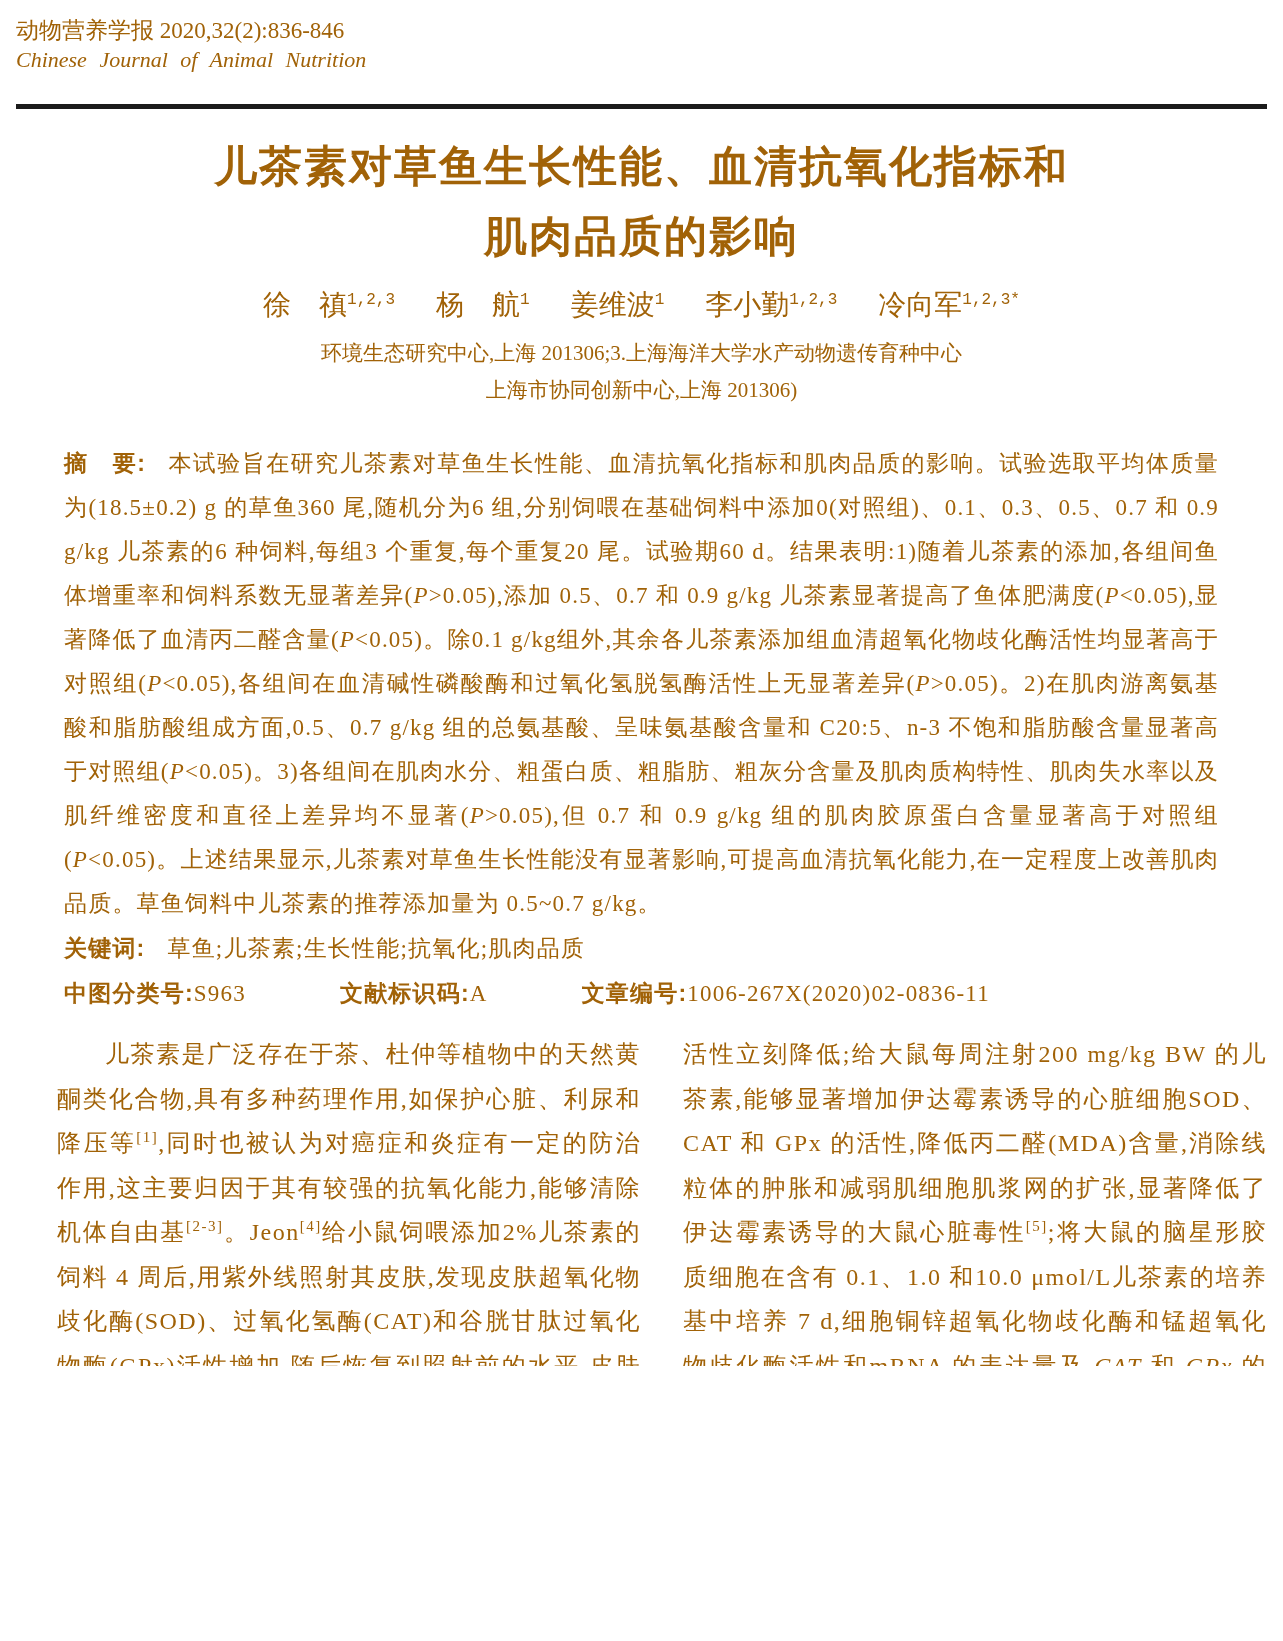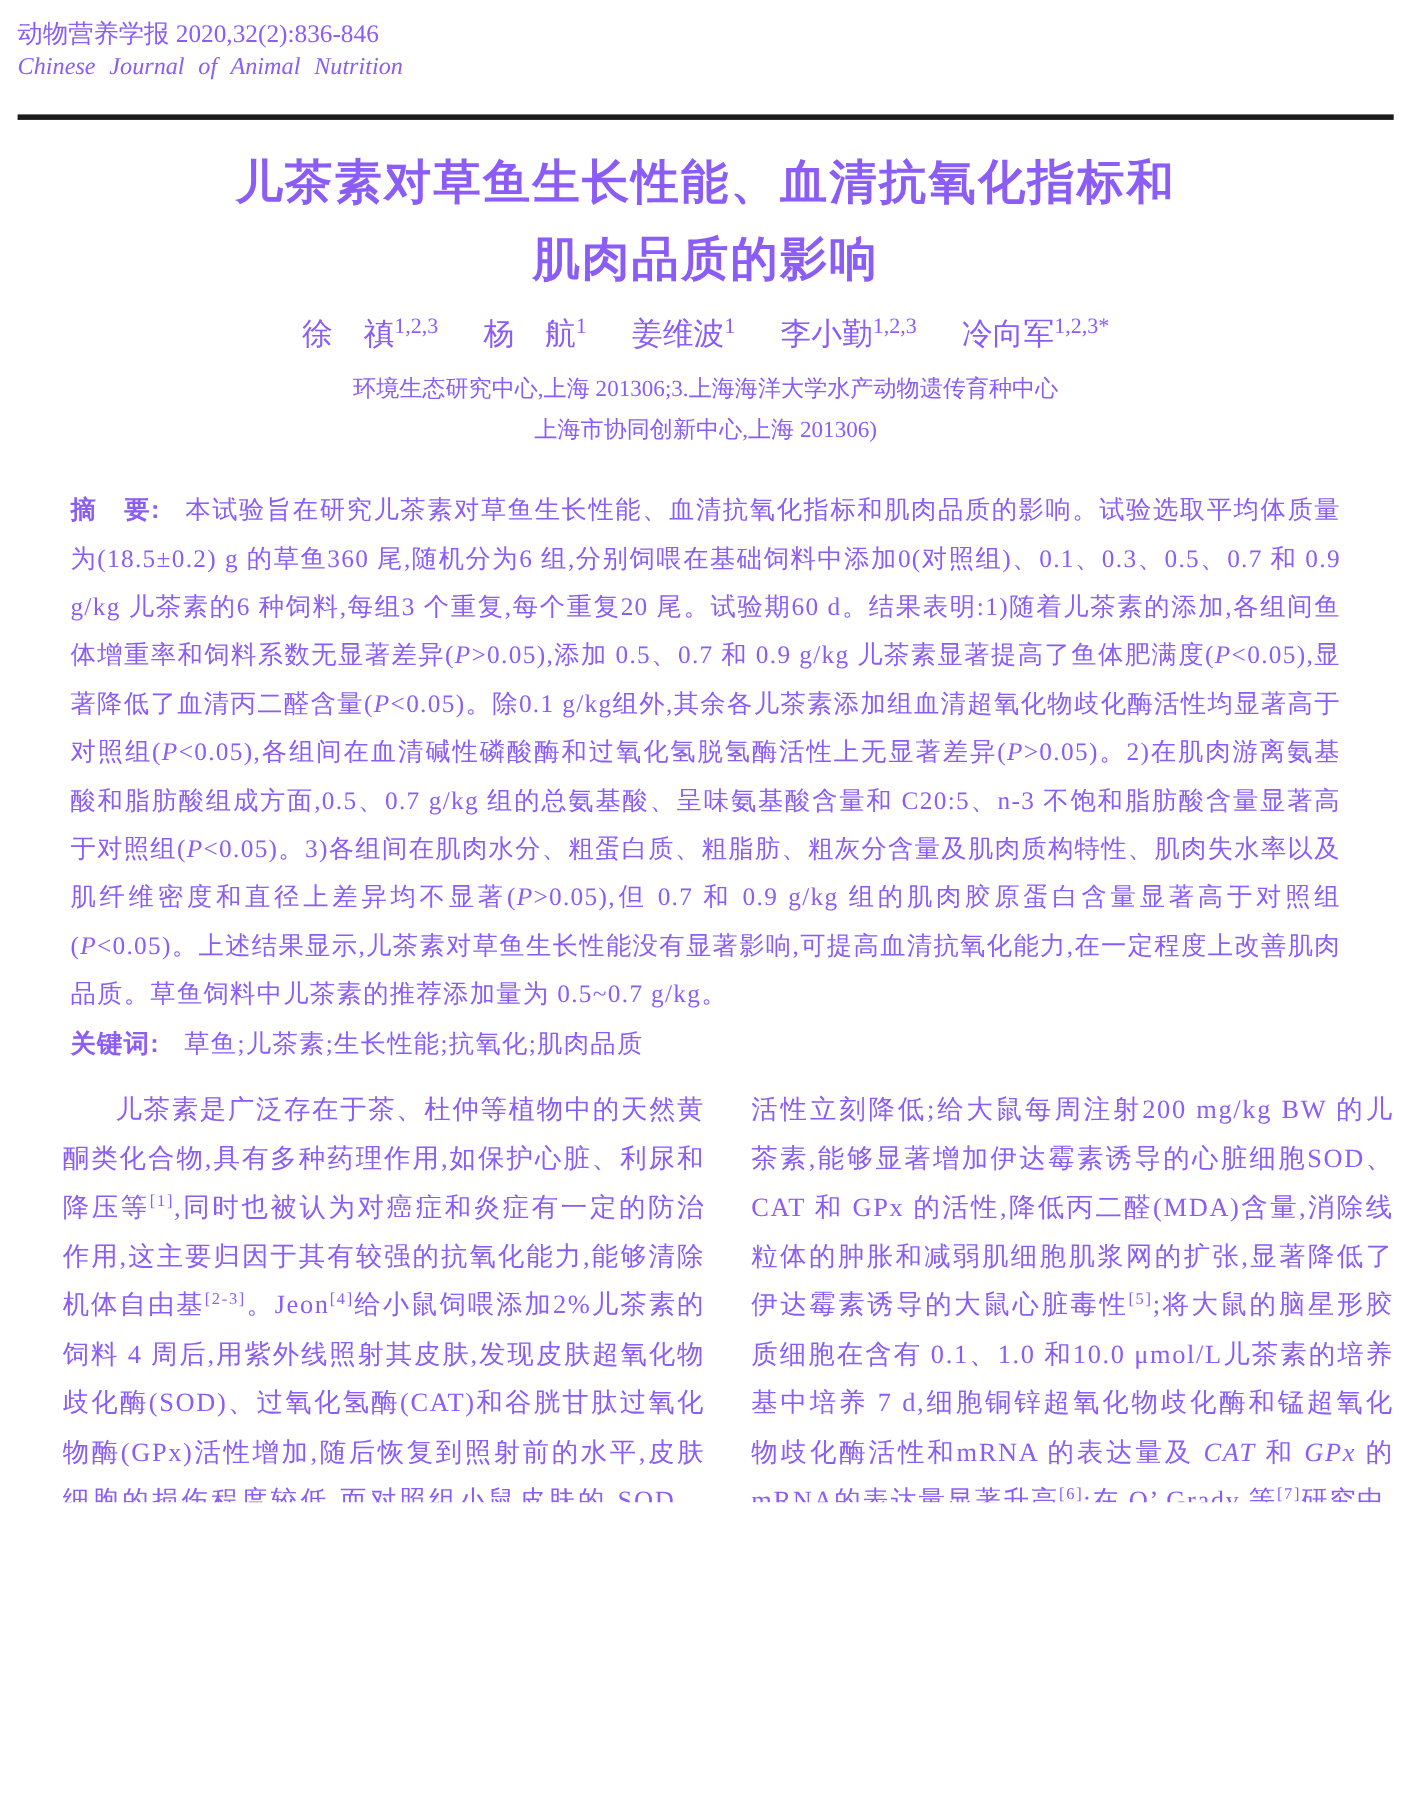--- a/index.html
+++ b/index.html
@@ -2,38 +2,38 @@
 <html><head>
 <meta charset="utf-8">
 <style>
   html,body{margin:0;padding:0;background:#fff;}
   .page{
     position:relative;
     width:1283px;height:1366px;
     box-sizing:border-box;
     padding:10px 16px 0 16px;
     background:#ffffff;
-    color:#8b5cf6;
+    color:#a16207;
     font-family:"Liberation Serif","DejaVu Serif",serif;
     overflow:hidden;
   }
   .jh-cn{font-size:23px;line-height:30px;margin-top:6px;}
   .jh-en{font-size:22px;font-style:italic;line-height:28px;margin-top:0;word-spacing:7px;}
   .rule{height:5px;background:#1b1b1b;margin-top:30px;}
   .doi{font-family:"Liberation Sans","DejaVu Sans",sans-serif;font-size:23px;margin-top:14px;}
   .title{
     margin:22px 0 0 0;
     font-family:"Liberation Sans","DejaVu Sans",sans-serif;
     font-weight:700;font-size:43px;line-height:70px;
     text-align:center;letter-spacing:2px;
   }
   .title .tline{display:block;}
   .authors{margin-top:16px;text-align:center;font-size:28px;line-height:36px;}
   .author{margin:0 17px;white-space:nowrap;}
-  .author sup{font-size:20px;line-height:0;}
+  .author sup{font-size:16px;line-height:0;font-family:Liberation Mono, monospace;}
   .affil{margin-top:12px;text-align:center;font-size:21px;line-height:37px;}
   .abstract{margin:32px 48px 0 48px;font-size:23px;line-height:44px;text-align:justify;letter-spacing:1.2px;}
   .abstract p{margin:0;}
   .lbl{font-family:"Liberation Sans","DejaVu Sans",sans-serif;font-weight:700;margin-right:22px;}
   .italic{font-style:italic;}
   .meta-p{display:flex;gap:94px;}
   .meta-item{white-space:nowrap;}
   .meta-item .lbl{margin-right:0;}
   .columns{display:flex;gap:42px;margin-top:16px;font-size:24px;line-height:44.5px;text-align:justify;letter-spacing:1.5px;margin-left:41px;}
   .col{flex:1;min-width:0;}
@@ -69,20 +69,25 @@
   </div>
 
   <div class="affil">
     <div>环境生态研究中心,上海 201306;3.上海海洋大学水产动物遗传育种中心</div>
     <div>上海市协同创新中心,上海 201306)</div>
   </div>
 
   <section class="abstract">
     <p><span class="lbl">摘　要:</span><span><span>本试验旨在研究儿茶素对草鱼生长性能、血清抗氧化指标和肌肉品质的影响。试验选取平均体质量为(18.5±0.2) g 的草鱼360 尾,随机分为6 组,分别饲喂在基础饲料中添加0(对照组)、0.1、0.3、0.5、0.7 和 0.9 g/kg 儿茶素的6 种饲料,每组3 个重复,每个重复20 尾。试验期60 d。结果表明:1)随着儿茶素的添加,各组间鱼体增重率和饲料系数无显著差异(</span><span class="italic">P</span><span>&gt;0.05),添加 0.5、0.7 和 0.9 g/kg 儿茶素显著提高了鱼体肥满度(</span><span class="italic">P</span><span>&lt;0.05),显著降低了血清丙二醛含量(</span><span class="italic">P</span><span>&lt;0.05)。除0.1 g/kg组外,其余各儿茶素添加组血清超氧化物歧化酶活性均显著高于对照组(</span><span class="italic">P</span><span>&lt;0.05),各组间在血清碱性磷酸酶和过氧化氢脱氢酶活性上无显著差异(</span><span class="italic">P</span><span>&gt;0.05)。2)在肌肉游离氨基酸和脂肪酸组成方面,0.5、0.7 g/kg 组的总氨基酸、呈味氨基酸含量和 C20:5、n-3 不饱和脂肪酸含量显著高于对照组(</span><span class="italic">P</span><span>&lt;0.05)。3)各组间在肌肉水分、粗蛋白质、粗脂肪、粗灰分含量及肌肉质构特性、肌肉失水率以及肌纤维密度和直径上差异均不显著(</span><span class="italic">P</span><span>&gt;0.05),但 0.7 和 0.9 g/kg 组的肌肉胶原蛋白含量显著高于对照组(</span><span class="italic">P</span><span>&lt;0.05)。上述结果显示,儿茶素对草鱼生长性能没有显著影响,可提高血清抗氧化能力,在一定程度上改善肌肉品质。草鱼饲料中儿茶素的推荐添加量为 0.5~0.7 g/kg。</span></span></p>
     <p><span class="lbl">关键词:</span><span>草鱼;儿茶素;生长性能;抗氧化;肌肉品质</span></p>
+    <p class="meta-p">
+      <span class="meta-item"><span class="lbl">中图分类号:</span><span>S963</span></span>
+      <span class="meta-item"><span class="lbl">文献标识码:</span><span>A</span></span>
+      <span class="meta-item"><span class="lbl">文章编号:</span><span>1006-267X(2020)02-0836-11</span></span>
+    </p>
   </section>
 
   <main class="columns">
     <div class="col">
       <p class="indent"><span>儿茶素是广泛存在于茶、杜仲等植物中的天然黄酮类化合物,具有多种药理作用,如保护心脏、利尿和降压等</span><sup>[1]</sup><span>,同时也被认为对癌症和炎症有一定的防治作用,这主要归因于其有较强的抗氧化能力,能够清除机体自由基</span><sup>[2-3]</sup><span>。Jeon</span><sup>[4]</sup><span>给小鼠饲喂添加2%儿茶素的饲料 4 周后,用紫外线照射其皮肤,发现皮肤超氧化物歧化酶(SOD)、过氧化氢酶(CAT)和谷胱甘肽过氧化物酶(GPx)活性增加,随后恢复到照射前的水平,皮肤细胞的损伤程度较低,而对照组小鼠皮肤的 SOD、CAT 和 GPx</span></p>
     </div>
     <div class="col">
       <p><span>活性立刻降低;给大鼠每周注射200 mg/kg BW 的儿茶素,能够显著增加伊达霉素诱导的心脏细胞SOD、CAT 和 GPx 的活性,降低丙二醛(MDA)含量,消除线粒体的肿胀和减弱肌细胞肌浆网的扩张,显著降低了伊达霉素诱导的大鼠心脏毒性</span><sup>[5]</sup><span>;将大鼠的脑星形胶质细胞在含有 0.1、1.0 和10.0 μmol/L儿茶素的培养基中培养 7 d,细胞铜锌超氧化物歧化酶和锰超氧化物歧化酶活性和mRNA 的表达量及 </span><span class="italic">CAT</span><span> 和 </span><span class="italic">GPx</span><span> 的mRNA的表达量显著升高</span><sup>[6]</sup><span>;在 O’ Grady 等</span><sup>[7]</sup><span>研究中,直接添加茶</span></p>
     </div>
   </main>

